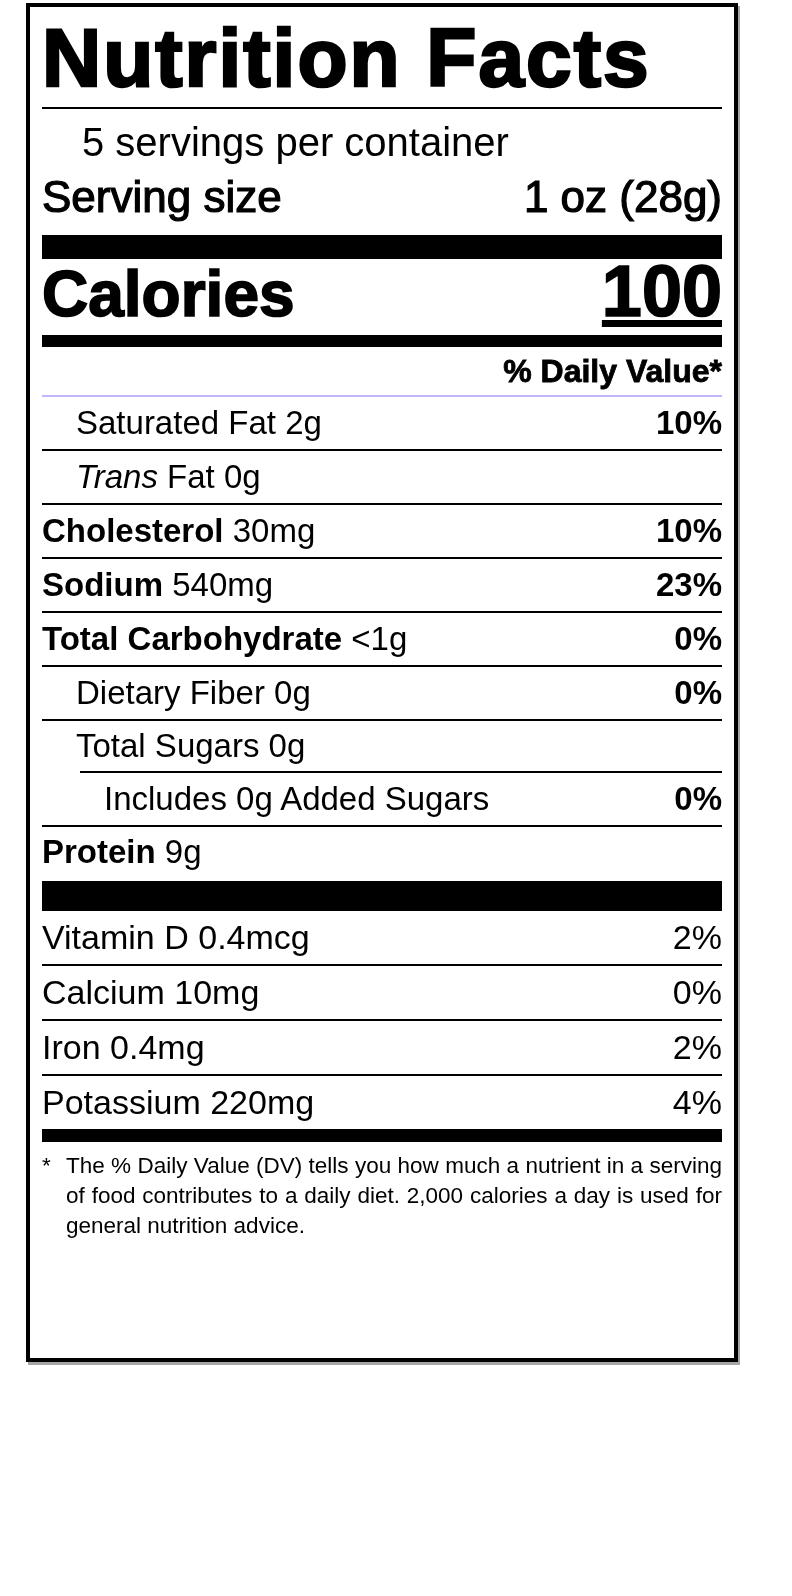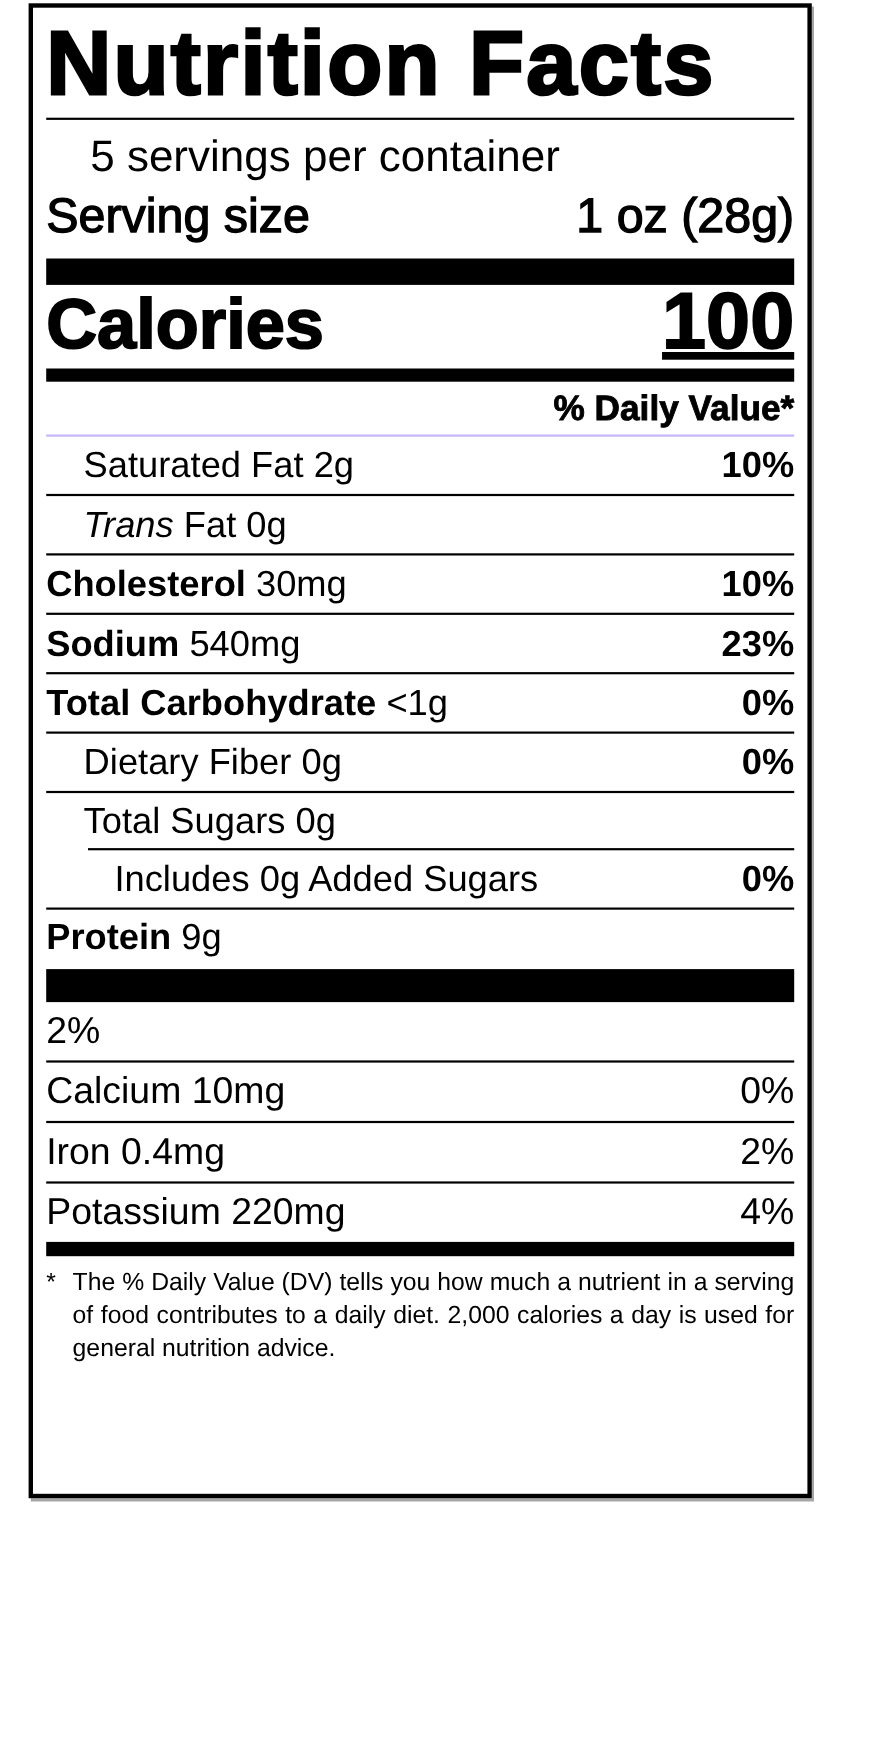--- a/index.html
+++ b/index.html
@@ -137,20 +137,21 @@
   </div>
 
   <div class="row nb">
     <span><b>Protein</b> <span>9g</span></span>
     <span class="pct"></span>
   </div>
 
   <div class="bar-thick2"></div>
 
   <div class="mrow">
+    <span><span>Vitamin D</span> <span>0.4mcg</span></span>
     <span>2%</span>
   </div>
 
   <div class="mrow">
     <span><span>Calcium</span> <span>10mg</span></span>
     <span>0%</span>
   </div>
 
   <div class="mrow">
     <span><span>Iron</span> <span>0.4mg</span></span>

